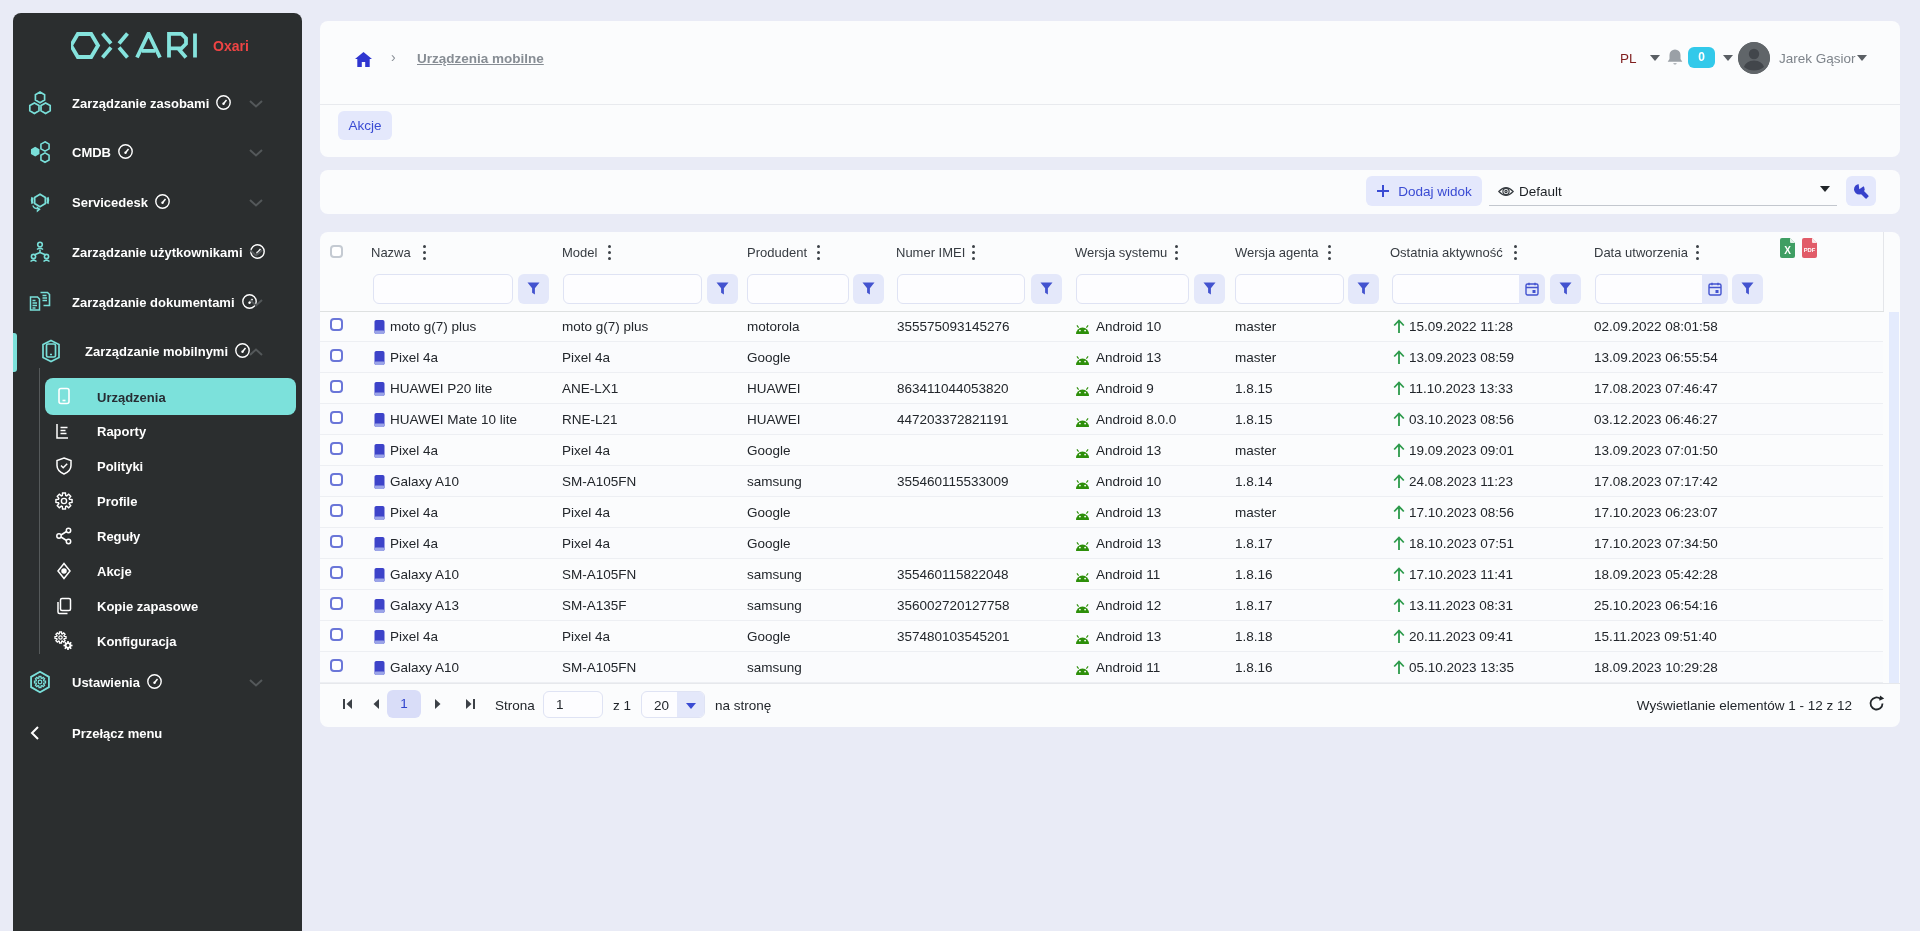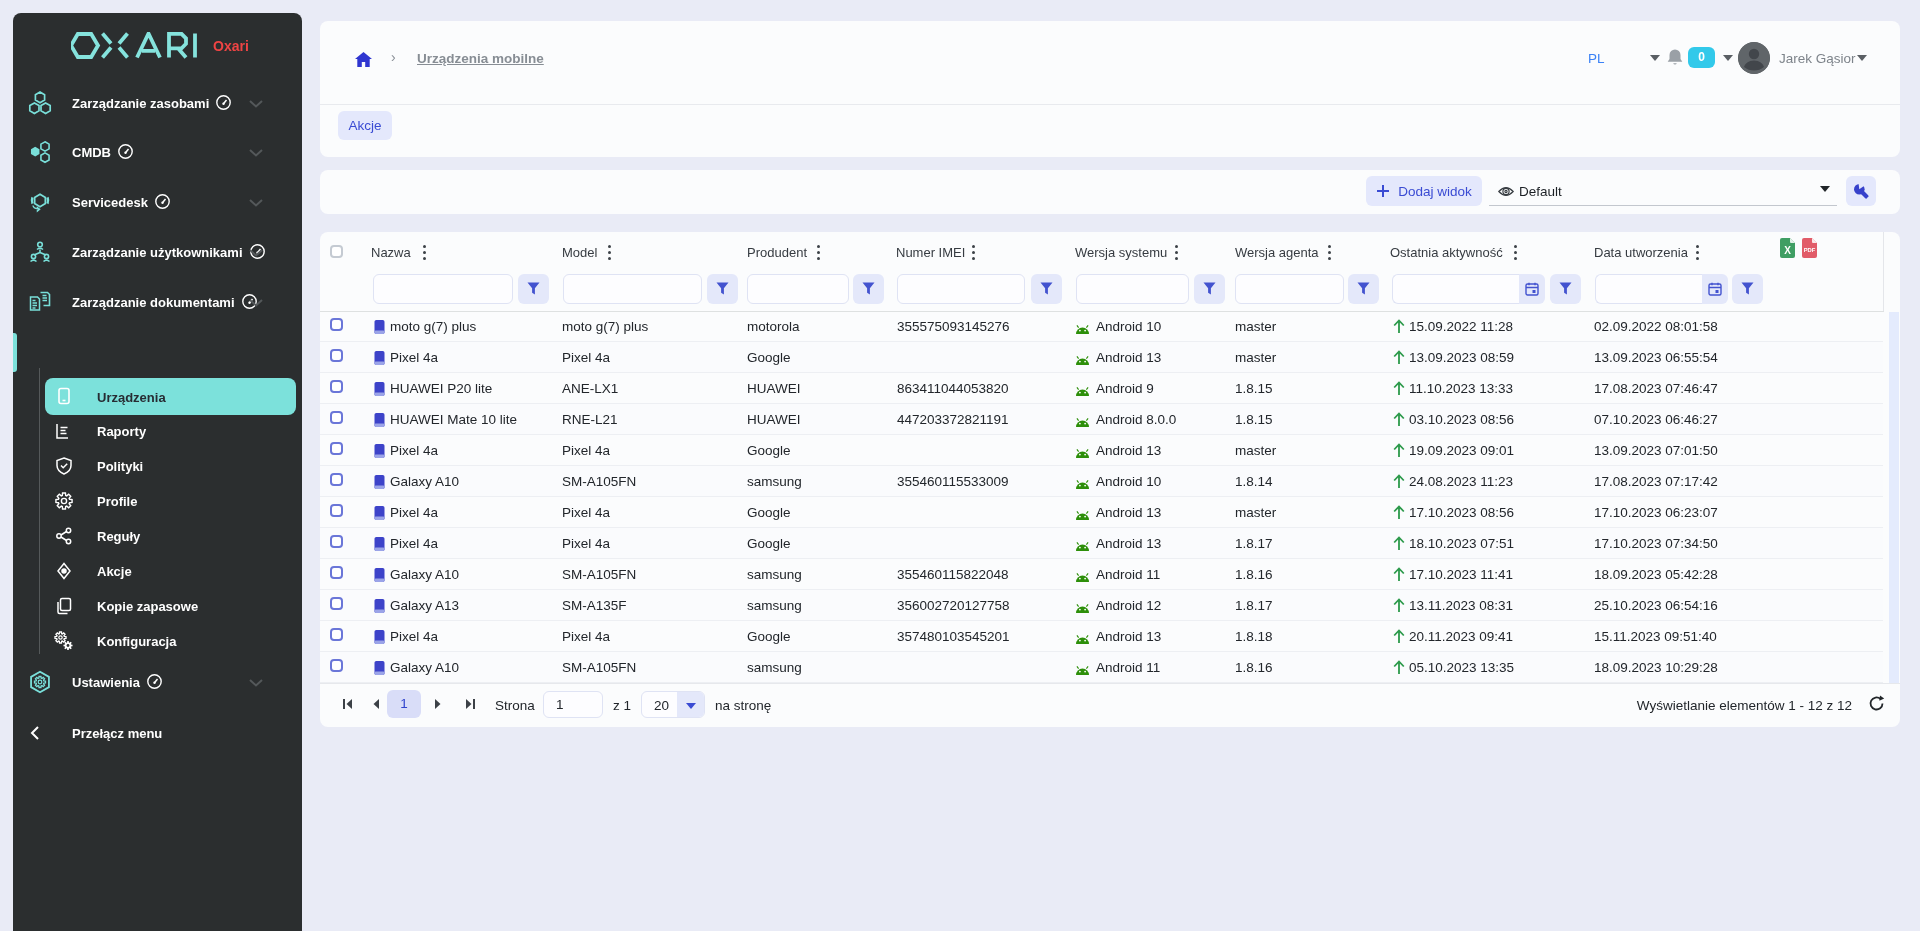--- a/index.html
+++ b/index.html
@@ -26,21 +26,21 @@
 #card2 { left:320px; top:170px; width:1580px; height:44px; }
 #card3 { left:320px; top:232px; width:1580px; height:495px; border-radius:8px; }
 #bcdiv { position:absolute; left:0; top:83px; width:1580px; height:1px; background:#e8eaee; }
 .btn-lav { background:#e4e8fc; color:#3a4bd3; border-radius:6px; font-size:13.5px; display:flex; align-items:center; justify-content:center; }
 
 #bc-home { position:absolute; left:35px; top:31px; }
 #bc-sep { position:absolute; left:71px; top:28px; color:#8a9097; font-size:14px; }
 #bc-link { position:absolute; left:90px; top:30px; color:#878d94; font-size:13.5px; font-weight:bold; text-decoration:underline;margin-left:7px; }
 #akcje { position:absolute; left:18px; top:90px; width:54px; height:29px; }
 
-#pl { position:absolute; left:1268px; top:30px; color:#3b82f6; font-size:13.5px; }
+#pl { position:absolute; left:1300px; top:30px; color:#7f1d1d; font-size:13.5px; }
 .caret { display:inline-block; width:0; height:0; border-left:5px solid transparent; border-right:5px solid transparent; border-top:6px solid #5a5f64; }
 #plcaret { position:absolute; left:1330px; top:34px; }
 #bell { position:absolute; left:1346px; top:27px; }
 #badge { position:absolute; left:1368px; top:26px; width:27px; height:21px; background:#32c9ea; border-radius:6px; color:#fff; font-size:12px; font-weight:bold; text-align:center; line-height:21px; }
 #bcaret { position:absolute; left:1403px; top:34px; }
 #avatar { position:absolute; left:1418px; top:21px; width:32px; height:32px; border-radius:50%; background:#606468; overflow:hidden; }
 #uname { position:absolute; left:1459px; top:30px; color:#7d838a; font-size:13.5px; }
 #ucaret { position:absolute; left:1537px; top:34px; }
 
 #dodaj { position:absolute; left:1046px; top:6px; width:116px; height:30px; }
@@ -168,20 +168,35 @@
         <path d="M12.5,2.5 h7 l2,2 v11 h-6" stroke-width="1.6"></path>
         <path d="M14.5,5.5 h4 M14.5,8 h4.5 M14.5,10.5 h4.5"></path>
       </svg>
     <span class="mtxt">Zarządzanie dokumentami<svg class="gauge" width="15" height="15" viewBox="0 0 15 15">
           <circle cx="7.5" cy="7.5" r="6.7" fill="none" stroke="#fff" stroke-width="1.4"></circle>
           <path d="M7.5,8.7 L10.5,5" stroke="#fff" stroke-width="1.5" fill="none"></path>
           <circle cx="7.5" cy="8.7" r="1.2" fill="#fff"></circle>
         </svg></span>
     <span class="chev"><svg width="14" height="8" viewBox="0 0 14 8">
           <path d="M1,1 l6,5.5 l6,-5.5" stroke="#54585a" stroke-width="2" fill="none"></path>
+        </svg></span>
+  </div>
+  <div class="mitem" style="top:323px">
+    <svg class="mi" style="left:26px" viewBox="0 0 24 24" fill="none" stroke="#79dfd9" stroke-width="1.7">
+        <path d="M12,1.5 l8,4 v13 l-8,4 l-8,-4 v-13 z"></path>
+        <rect x="7.5" y="5" width="9" height="13" rx="1.5"></rect>
+        <path d="M11,15.5 h2" stroke-width="1.5"></path>
+      </svg>
+    <span class="mtxt" style="left:72px">Zarządzanie mobilnymi<svg class="gauge" width="15" height="15" viewBox="0 0 15 15">
+          <circle cx="7.5" cy="7.5" r="6.7" fill="none" stroke="#fff" stroke-width="1.4"></circle>
+          <path d="M7.5,8.7 L10.5,5" stroke="#fff" stroke-width="1.5" fill="none"></path>
+          <circle cx="7.5" cy="8.7" r="1.2" fill="#fff"></circle>
+        </svg></span>
+    <span class="chev"><svg width="14" height="8" viewBox="0 0 14 8">
+          <path d="M1,7 l6,-5.5 l6,5.5" stroke="#54585a" stroke-width="2" fill="none"></path>
         </svg></span>
   </div>
   <div class="abs" style="left:0px;top:320px;width:4px;height:39px;background:#7ce1db;border-radius:0 3px 3px 0;"></div>
   <div id="tree"></div>
 
   <div id="selitem">
     <svg class="si" viewBox="0 0 20 20" fill="none" stroke="#fff" stroke-width="1.6">
         <rect x="5" y="2.5" width="10" height="15" rx="2"></rect>
         <path d="M8.5,14.5 h3"></path>
       </svg>
@@ -524,21 +539,21 @@
           <path d="M3.6,2.6 L1.9,0.3 M11.4,2.6 L13.1,0.3" stroke="#2d8f0a" stroke-width="1.1"></path>
           <circle cx="4.9" cy="5.6" r="0.9" fill="#fff"></circle>
           <circle cx="10.1" cy="5.6" r="0.9" fill="#fff"></circle>
         </svg></span>
       <span class="cell" style="left:776px">Android 8.0.0</span>
       <span class="cell" style="left:915px">1.8.15</span>
       <span class="uparr"><svg width="14" height="15" viewBox="0 0 14 15">
           <path d="M7,14 V2 M2.2,6.5 L7,1.5 L11.8,6.5" stroke="#2c9a4b" stroke-width="1.8" fill="none"></path>
         </svg></span>
       <span class="cell" style="left:1089px">03.10.2023 08:56</span>
-      <span class="cell" style="left:1274px">07.10.2023 06:46:27</span>
+      <span class="cell" style="left:1274px">03.12.2023 06:46:27</span>
     </div>
 <div class="row" style="top:203px">
       <span class="cbx"></span>
       <span class="phone"><svg width="11" height="14" viewBox="0 0 11 14">
           <rect x="0.5" y="0" width="10" height="14" rx="1.8" fill="#3d43c9"></rect>
           <rect x="0.5" y="10.6" width="10" height="3.4" rx="1.4" fill="#9ba4e8"></rect>
         </svg></span>
       <span class="cell" style="left:70px">Pixel 4a</span>
       <span class="cell" style="left:242px">Pixel 4a</span>
       <span class="cell" style="left:427px">Google</span>

